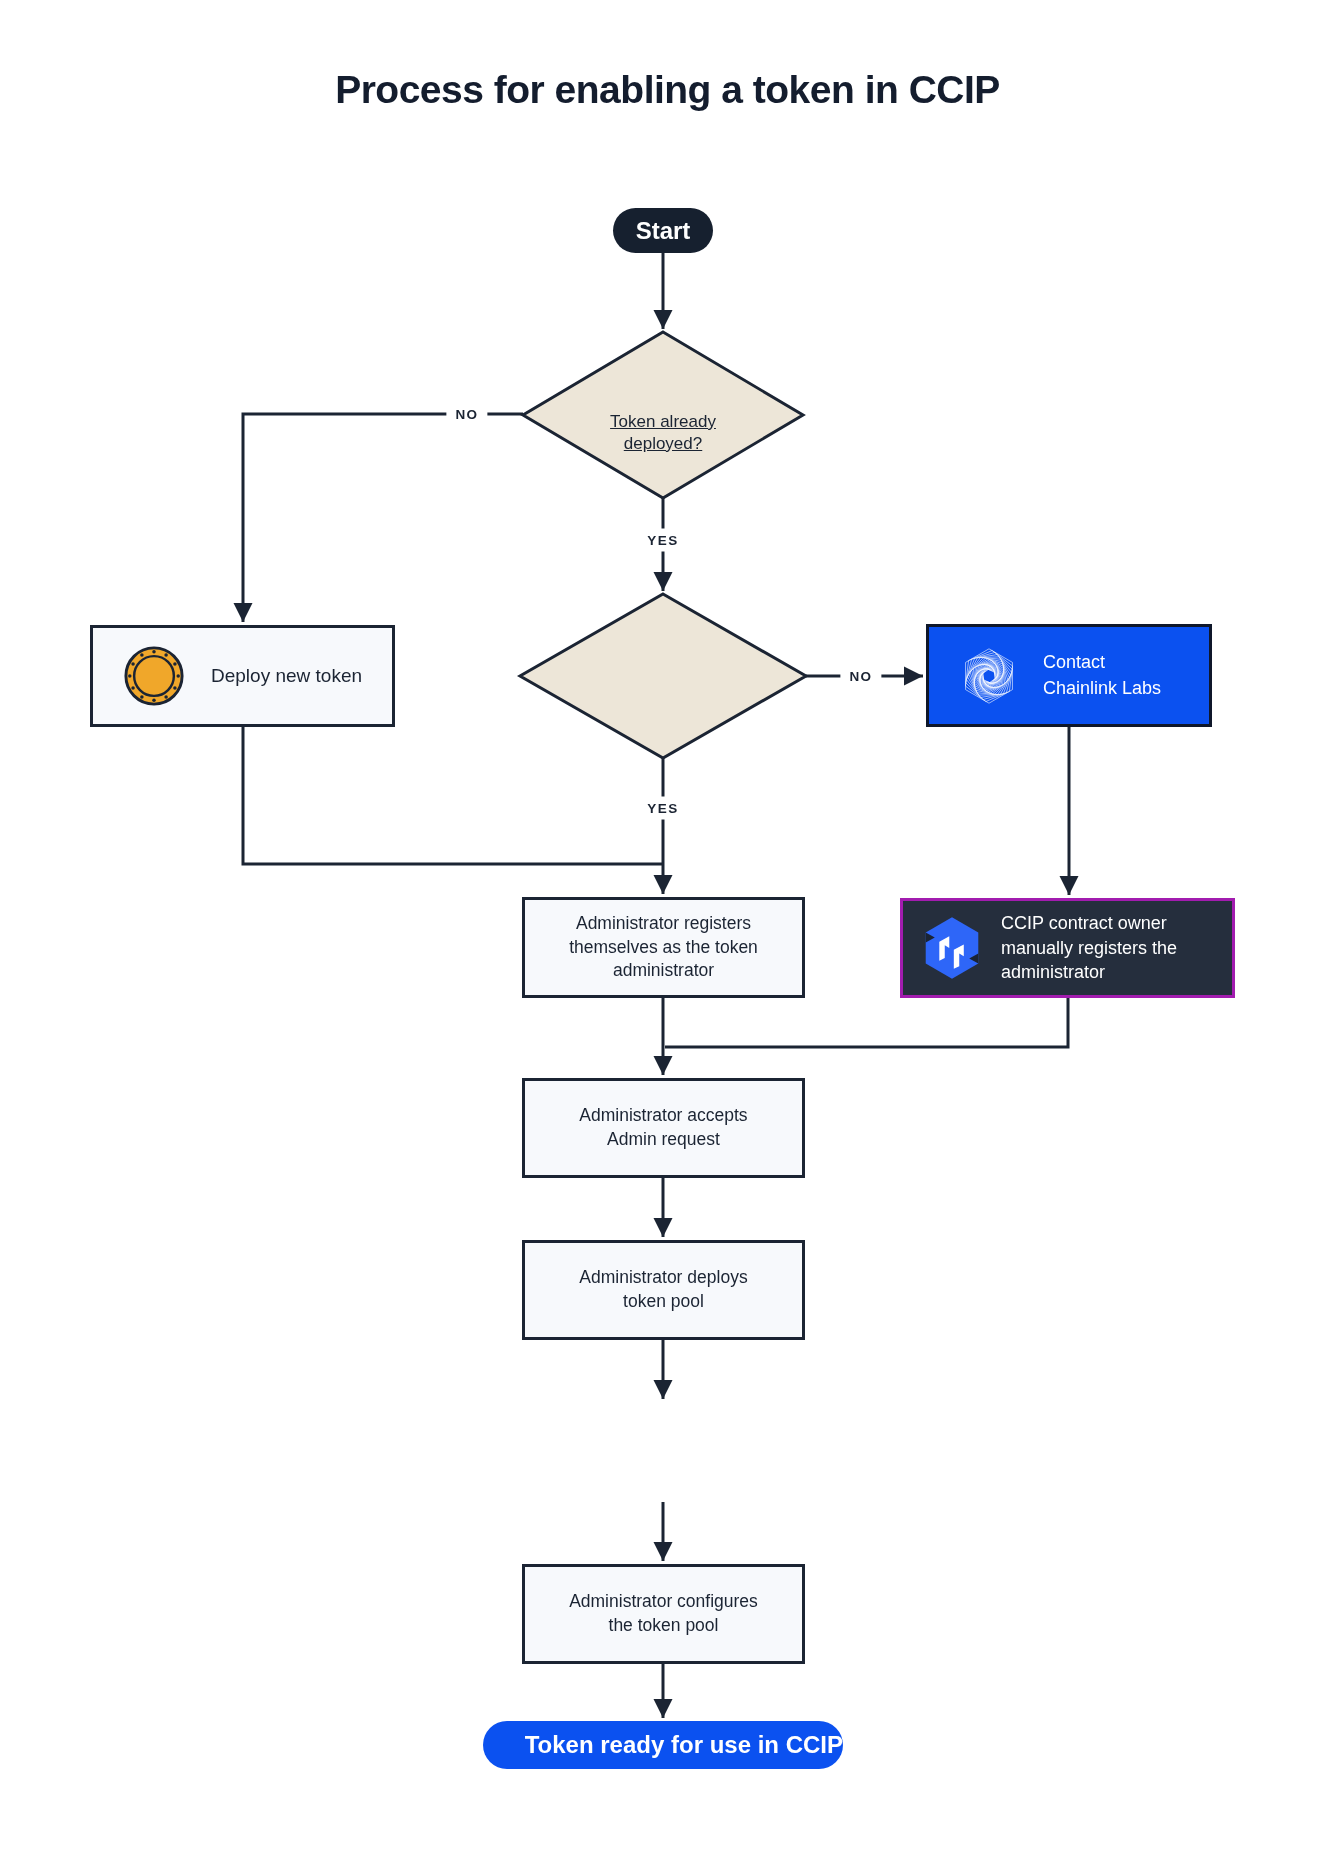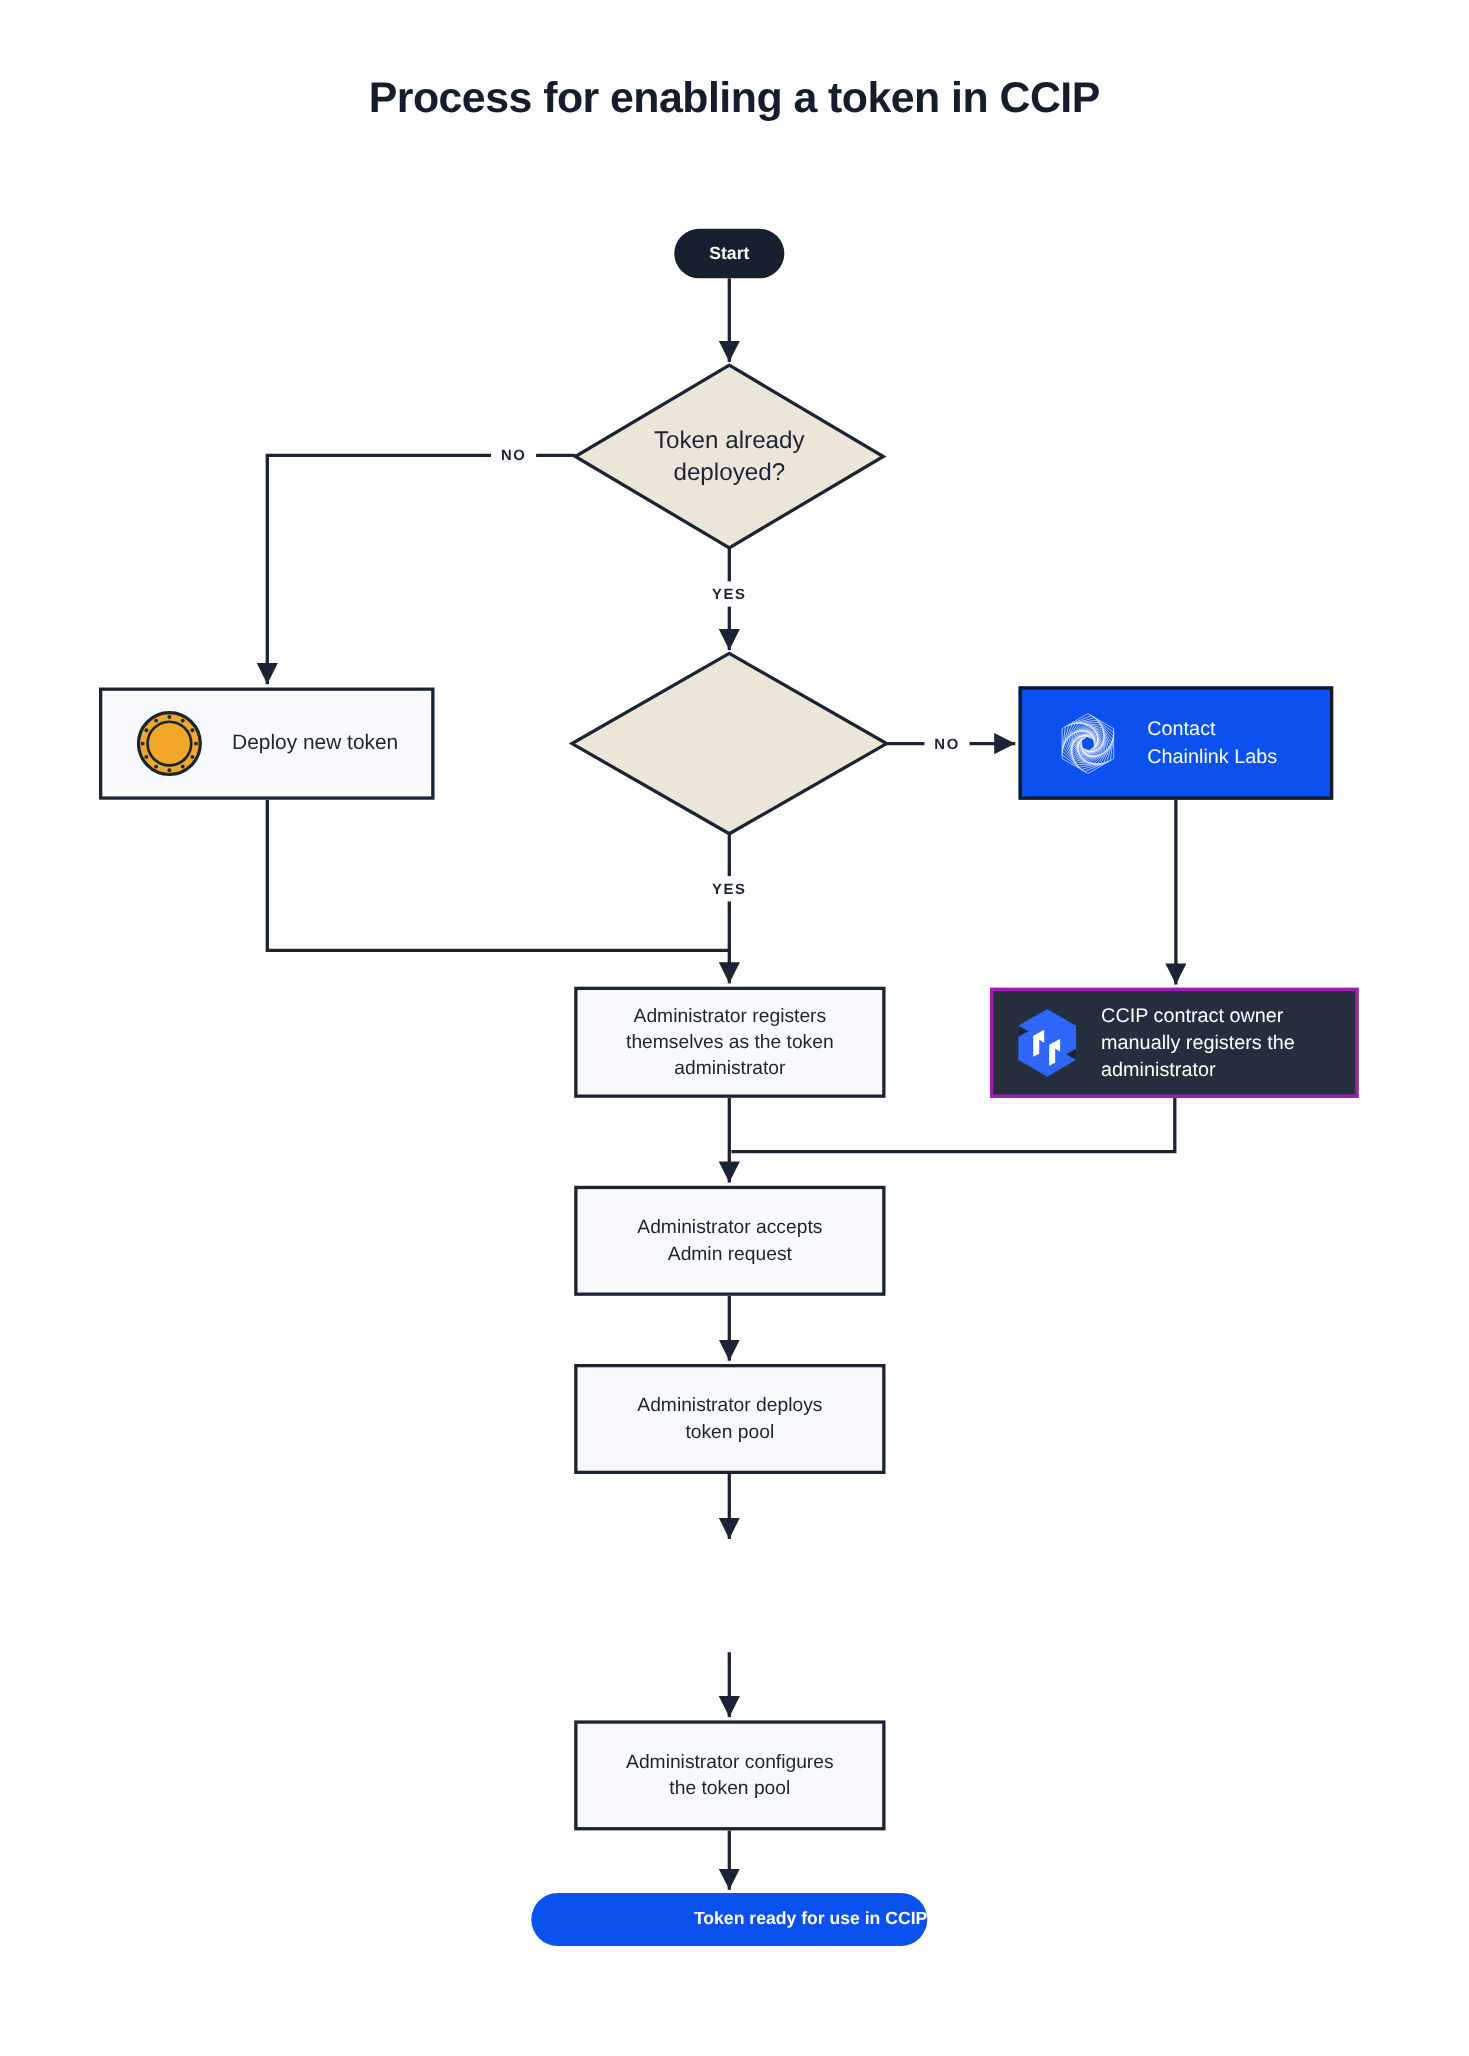--- a/index.html
+++ b/index.html
@@ -10,33 +10,33 @@
   .title {
     position:absolute; left:0; top:68px; width:100%; text-align:center;
     font-size:39px; font-weight:700; letter-spacing:-0.5px; color:#141d2e;
   }
   svg.wires { position:absolute; left:0; top:0; z-index:1; }
   .node { position:absolute; box-sizing:border-box; display:flex; align-items:center; justify-content:center; z-index:2; }
   .process {
     background:#f7f9fc; border:3px solid #1b2433; color:#1b2433;
     font-size:17.5px; line-height:1.35; text-align:center;
   }
-  .pill { border-radius:24px; color:#ffffff; font-weight:600; font-size:16px; }
+  .pill { border-radius:24px; color:#ffffff; font-weight:600; font-size:24px; }
   .start-pill { background:#16202f; }
   .end-pill  { background:#0b51f0; }
   .blue-box  { background:#0b51f0; border:3px solid #0f172a; color:#ffffff; justify-content:flex-start; padding-left:30px; }
   .dark-box  { background:#252e3d; border:3px solid #a21caf; color:#ffffff; justify-content:flex-start; padding-left:20px; }
   .icon-row { display:flex; align-items:center; }
   .blue-box .txt { font-size:18px; line-height:1.4; font-weight:500; text-align:left; width:132px; margin-left:24px; }
   .dark-box .txt { font-size:18px; line-height:1.38; font-weight:500; text-align:left; width:196px; margin-left:20px; }
   .deploy-box { justify-content:flex-start; padding-left:30px; }
   .deploy-box .txt { font-size:19px; margin-left:26px; }
   .diamond-label {
-    position:absolute; display:flex; align-items:center; justify-content:center; text-align:center;
-    font-size:22px; line-height:1.3; color:#1b2433; z-index:2;
+    position:absolute; display:flex; align-items:flex-end; justify-content:center; text-align:center;
+    font-size:17px; line-height:1.3; color:#1b2433; z-index:2;text-decoration:underline;
   }
   .edge-label {
     position:absolute; transform:translate(-50%,-50%); background:#ffffff; padding:4px 9px;
     font-size:13.5px; font-weight:700; letter-spacing:1.5px; color:#1b2433; z-index:3; white-space:nowrap;
   }
   .w150 { max-width:150px; } .w190 { max-width:190px; } .w200 { max-width:200px; }
   .w210 { max-width:212px; } .w220 { max-width:225px; }
 </style>
 </head>
 <body>

